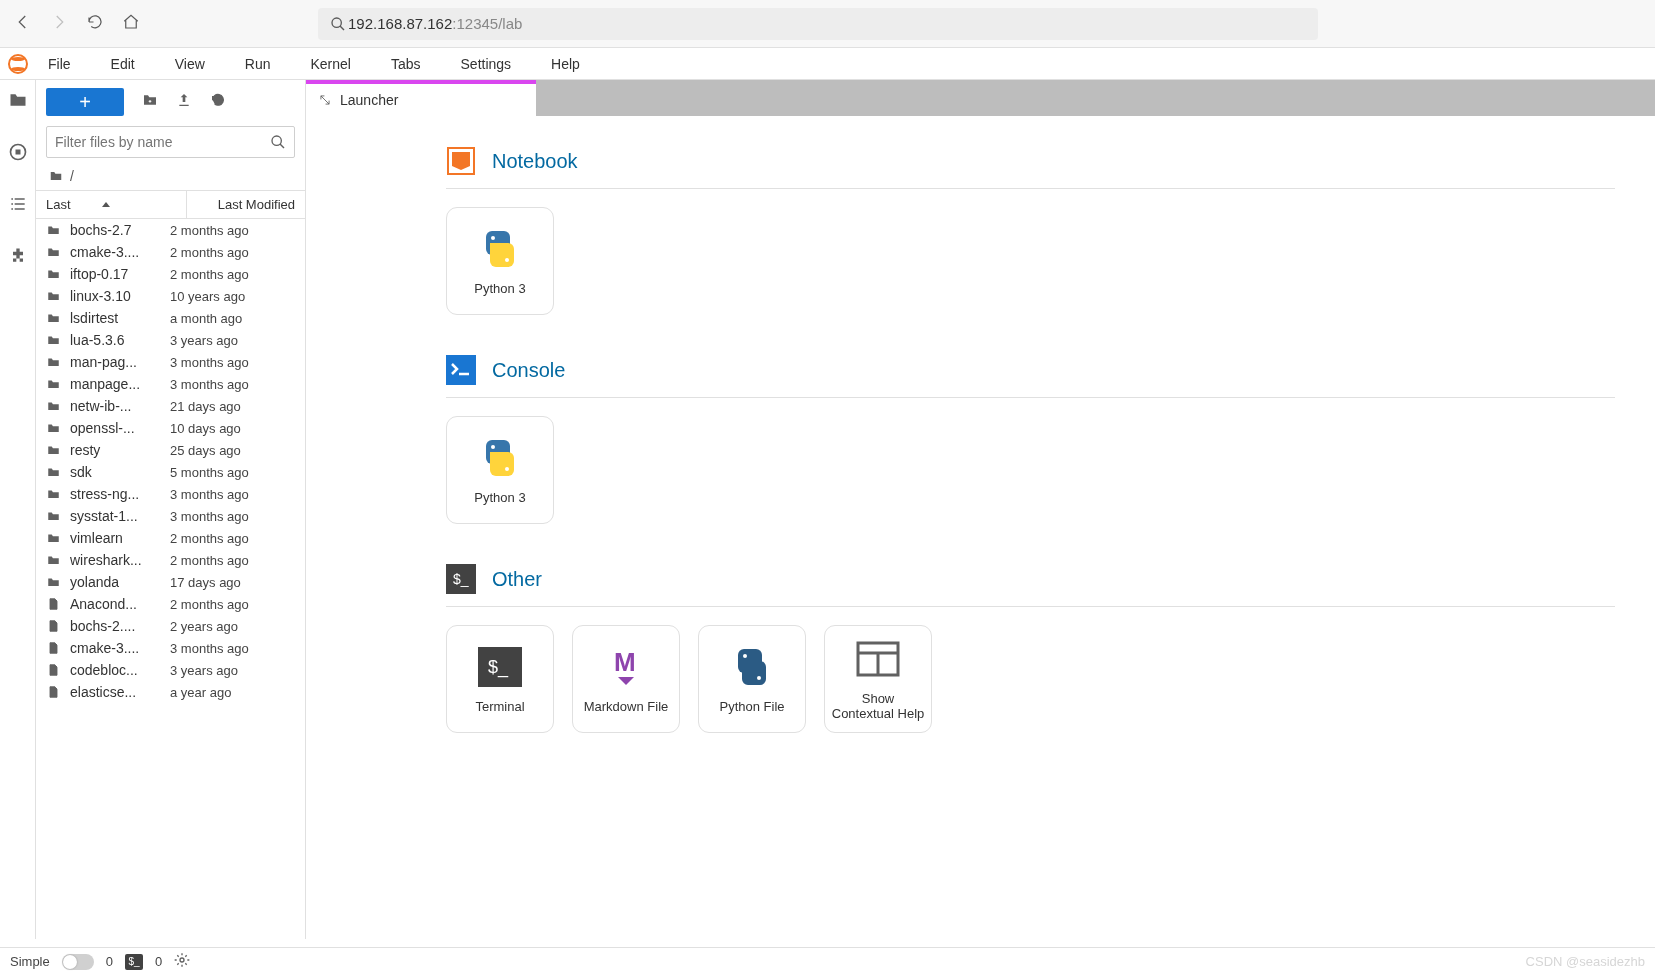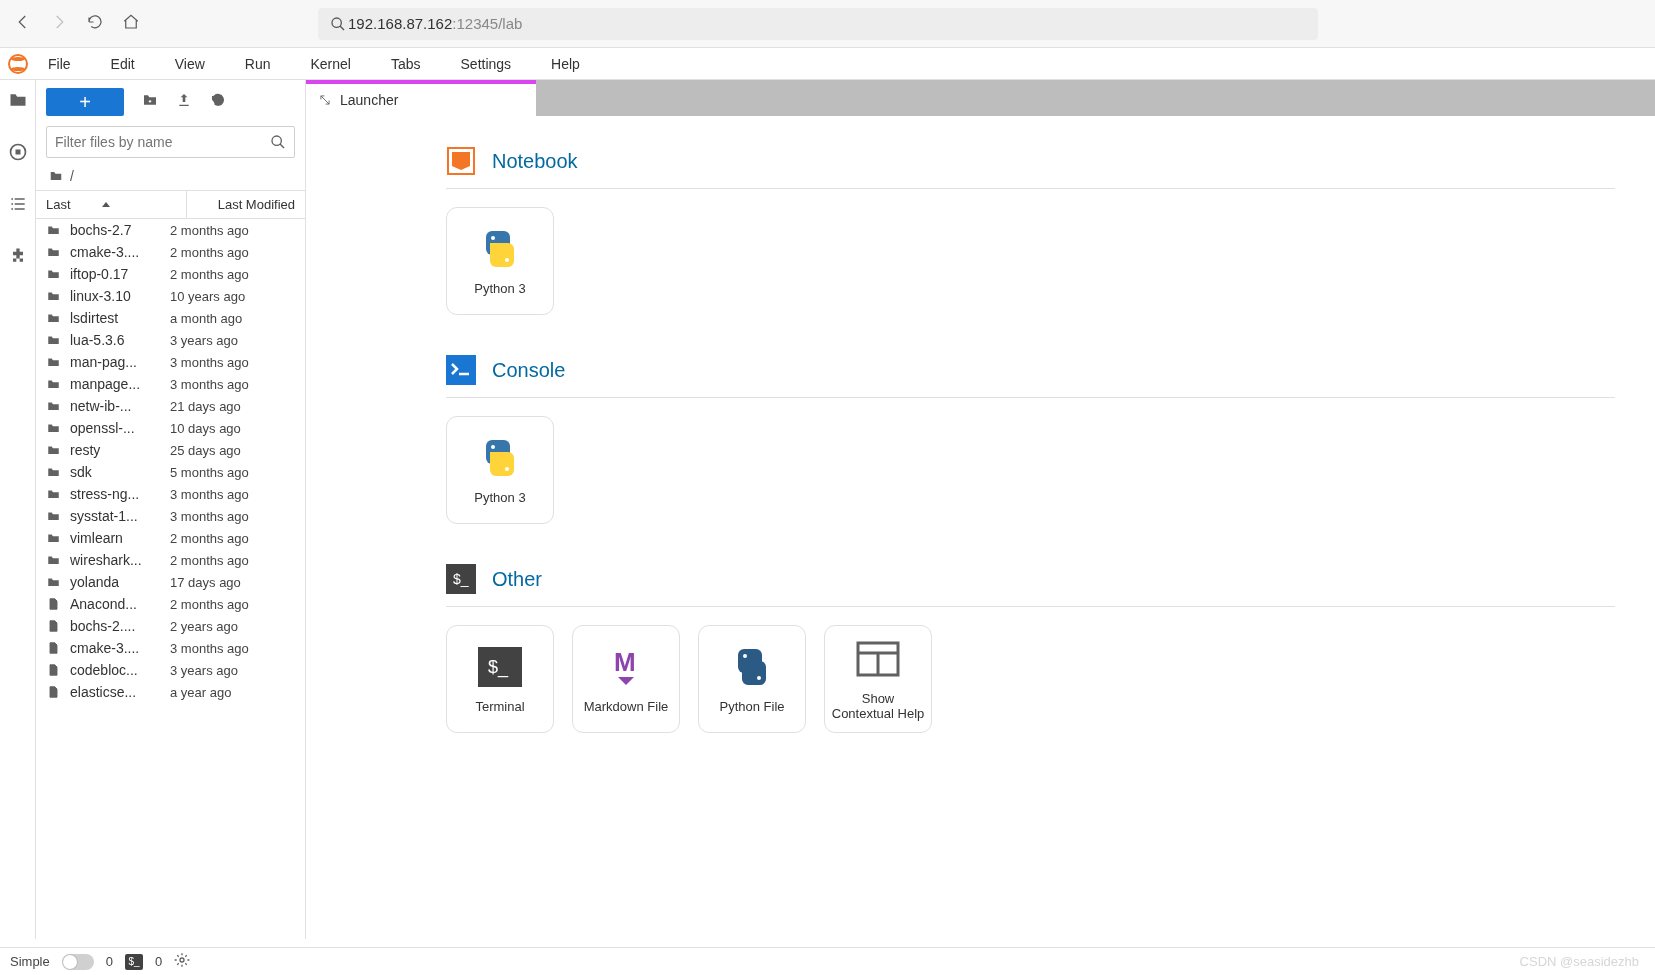--- a/index.html
+++ b/index.html
@@ -62,21 +62,21 @@
 .section-head h2 { font-size: 20px; font-weight: 400; color: #0369a1; }
 .cards { display: flex; gap: 18px; flex-wrap: wrap; }
 .card { width: 108px; height: 108px; border: 1px solid #e0e0e0; border-radius: 11px; display: flex; flex-direction: column; align-items: center; justify-content: center; gap: 10px; cursor: pointer; font-size: 13px; color: #333; text-align: center; padding: 6px; }
 .card .card-icon { width: 44px; height: 44px; display: flex; align-items: center; justify-content: center; }
 
 
 .status-bar { height: 28px; border-top: 1px solid #e0e0e0; display: flex; align-items: center; padding: 0 10px; gap: 12px; font-size: 13px; color: #444; margin-top: 8px; }
 .toggle { width: 32px; height: 16px; background: #d0d0d0; border-radius: 8px; position: relative; }
 .toggle::after { content: ""; position: absolute; width: 14px; height: 14px; background: #fff; border-radius: 50%; top: 1px; left: 1px; box-shadow: 0 0 2px rgba(0,0,0,.3); }
 .status-badge { width: 18px; height: 16px; background: #424242; color: #fff; font-size: 10px; display: flex; align-items: center; justify-content: center; border-radius: 2px; }
-.watermark { position: absolute; bottom: 6px; right: 16px; font-size: 13px; color: #d6d6d6; }
+.watermark { position: absolute; bottom: 6px; right: 10px; font-size: 13px; color: #d6d6d6; }
 
 
 .python-icon { position: relative; width: 44px; height: 44px; }
 .python-icon .p1 { position: absolute; width: 24px; height: 24px; background: #3776ab; border-radius: 6px 6px 0 6px; top: 4px; left: 8px; }
 .python-icon .p2 { position: absolute; width: 24px; height: 24px; background: #ffd43b; border-radius: 0 6px 6px 6px; bottom: 4px; right: 8px; }
 .python-icon .p1::after { content: ""; position: absolute; width: 4px; height: 4px; background: #fff; border-radius: 50%; top: 5px; left: 5px; }
 .python-icon .p2::after { content: ""; position: absolute; width: 4px; height: 4px; background: #fff; border-radius: 50%; bottom: 5px; right: 5px; }
 </style>
 </head>
 <body>

